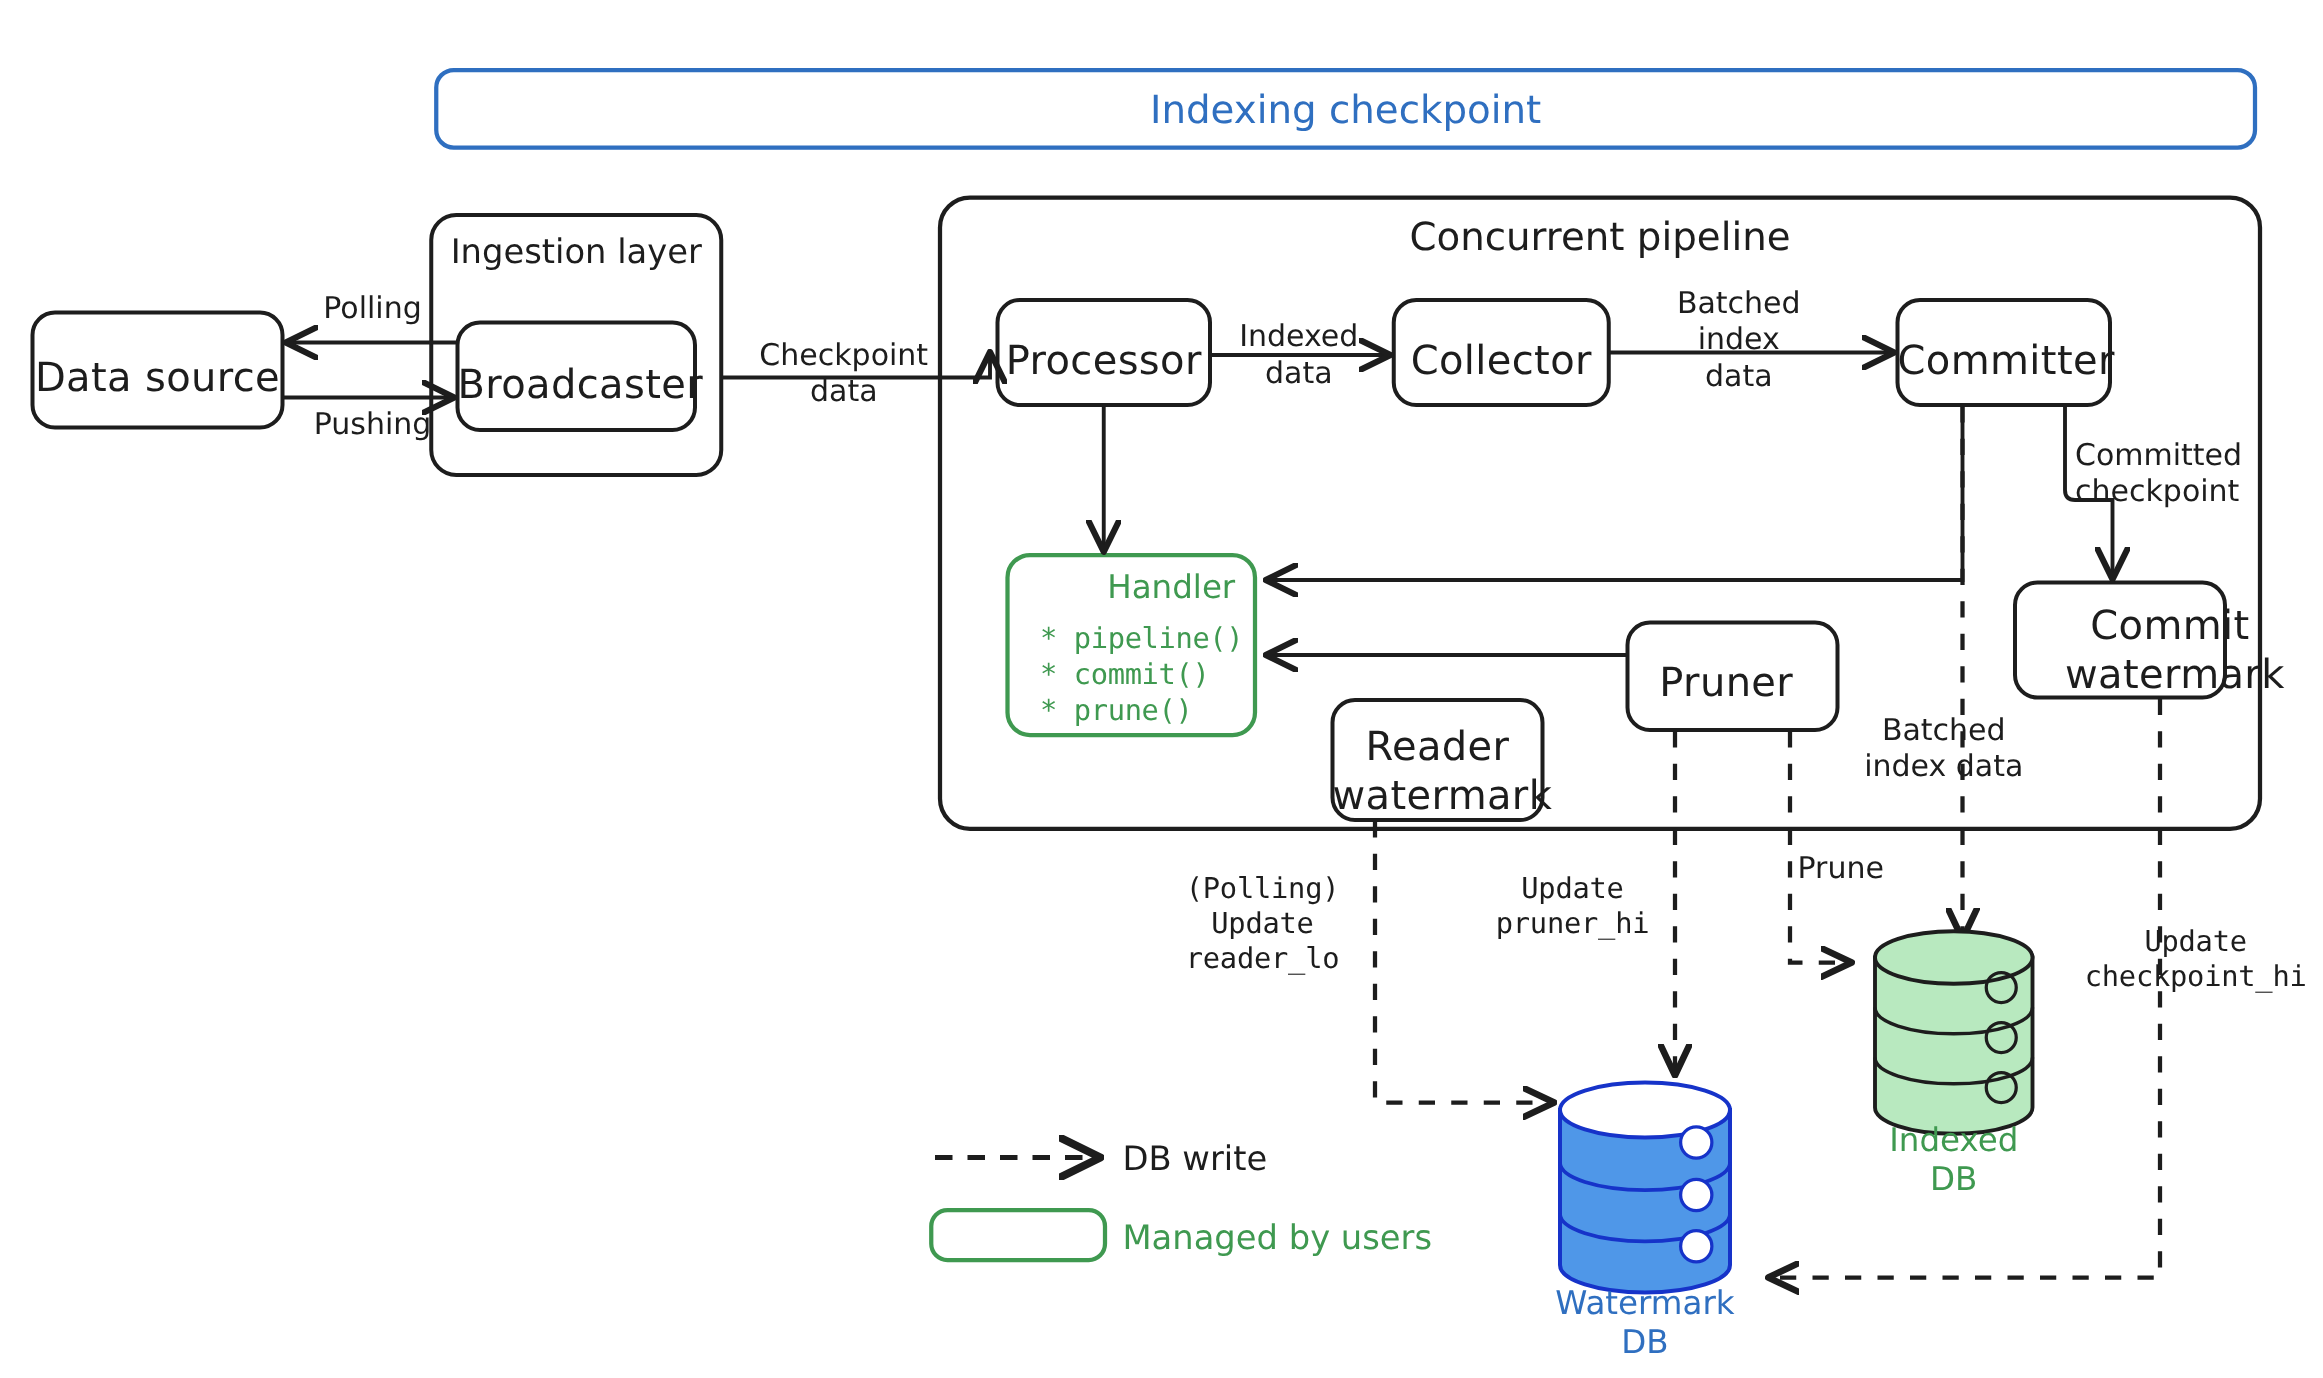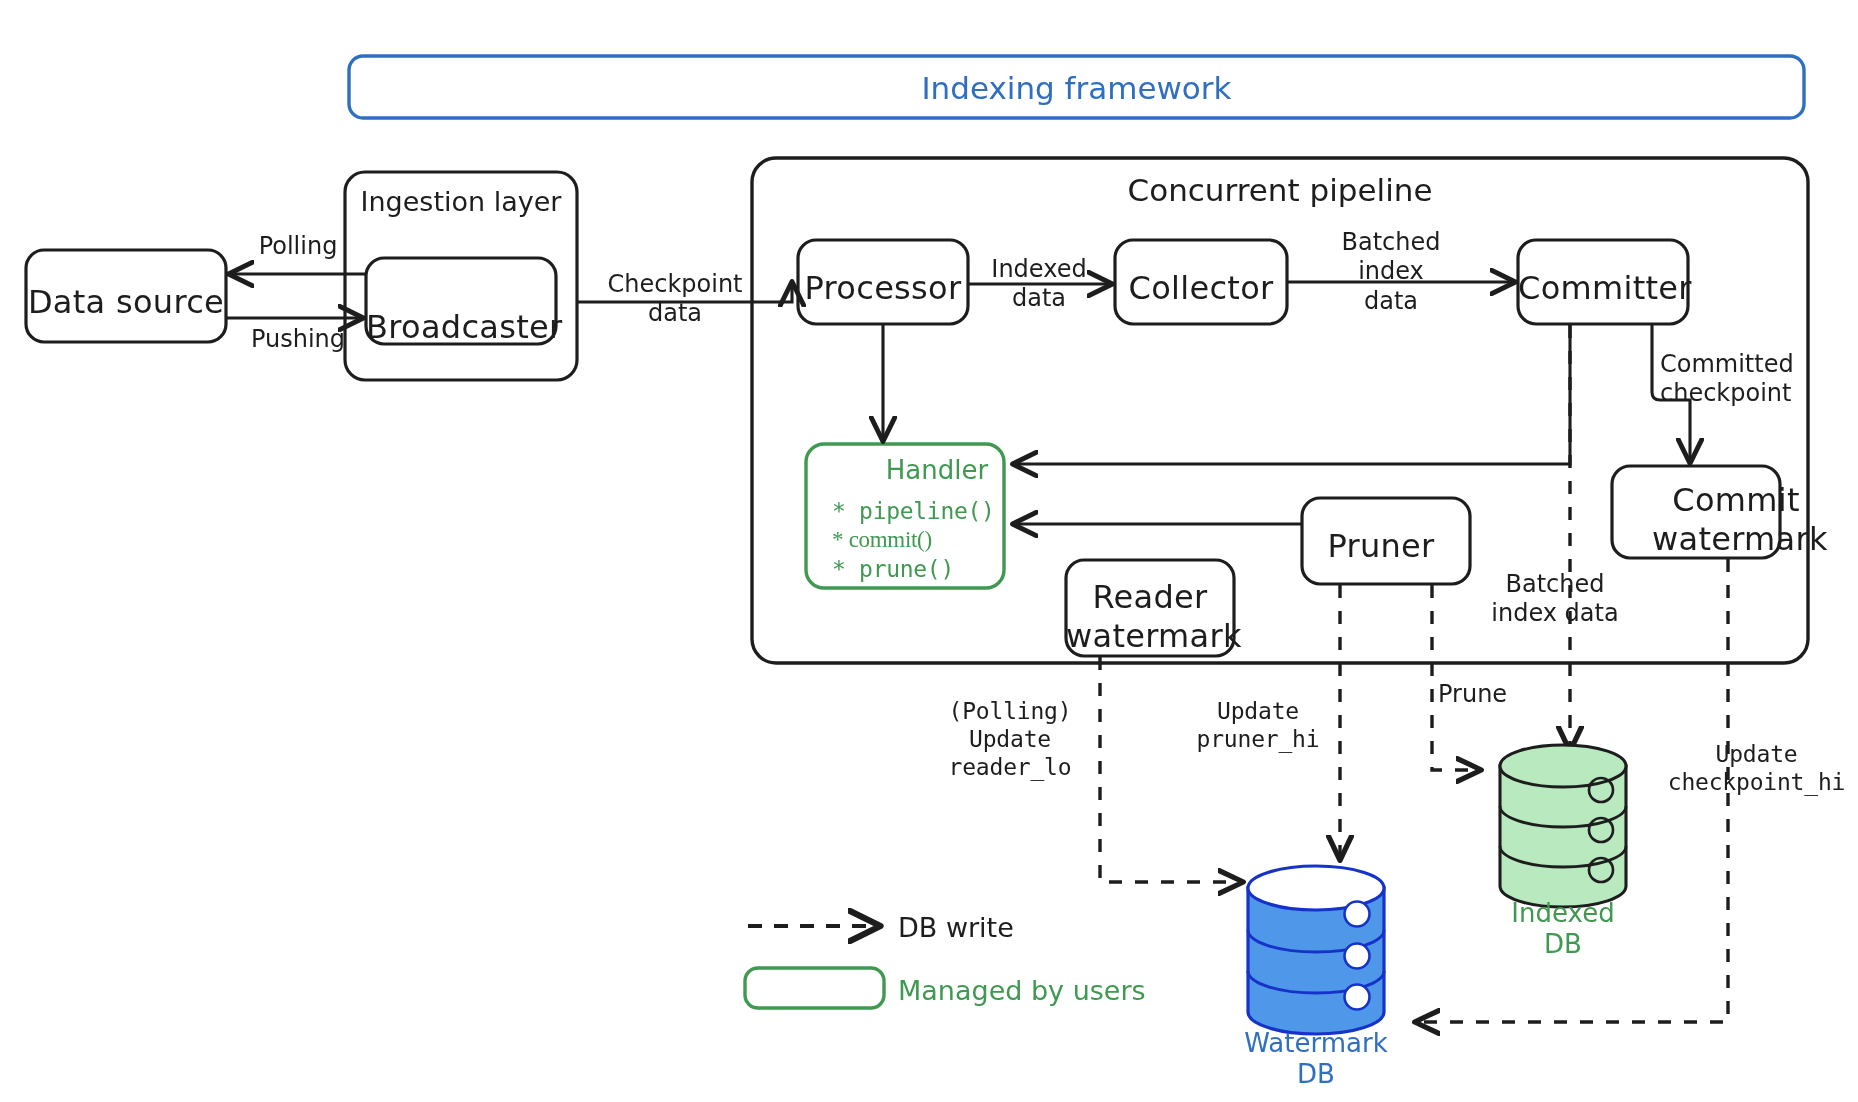--- a/index.html
+++ b/index.html
@@ -171,48 +171,48 @@
       <path d="M 1500 846 A 63 21 0 0 0 1626 846" fill="none" stroke="#1d1d1d" stroke-width="2.8"></path>
       <circle cx="1601" cy="790" r="12" fill="none" stroke="#1d1d1d" stroke-width="2.6"></circle>
       <circle cx="1601" cy="830" r="12" fill="none" stroke="#1d1d1d" stroke-width="2.6"></circle>
       <circle cx="1601" cy="870" r="12" fill="none" stroke="#1d1d1d" stroke-width="2.6"></circle>
     </g>
 
     <path d="M 748 926 L 876 926" fill="none" stroke="#1d1d1d" stroke-width="4" stroke-dasharray="14 12" stroke-linecap="butt" marker-end="url(#arrow)"></path>
     <rect x="745" y="968" width="139" height="40" rx="13" ry="13" fill="#ffffff" stroke="#3f9950" stroke-width="3.4"></rect>
   </svg>
 
-  <div class="lbl hand big-title blue-text" style="left:349px; top:70px; width:1455px;">Indexing framework</div>
+  <div class="lbl hand big-title blue-text" style="left:349px; top:70px; width:1455px;">Indexing checkpoint</div>
 
   <div class="lbl hand group-title" style="left:345px; top:186px; width:232px;">Ingestion layer</div>
 
   <div class="lbl hand big-title" style="left:752px; top:172px; width:1056px;">Concurrent pipeline</div>
 
   <div class="lbl hand node-label" style="left:26px; top:283px; width:200px;">Data source</div>
 
-  <div class="lbl hand node-label" style="left:366px; top:288px; width:190px;margin-top:20px;">Broadcaster</div>
+  <div class="lbl hand node-label" style="left:366px; top:288px; width:190px;">Broadcaster</div>
 
   <div class="lbl hand node-label" style="left:798px; top:269px; width:170px;">Processor</div>
 
   <div class="lbl hand node-label" style="left:1115px; top:269px; width:172px;">Collector</div>
 
   <div class="lbl hand node-label" style="left:1518px; top:269px; width:170px;">Committer</div>
 
   <div class="lbl hand node-label" style="left:1612px; top:481px; width:168px;padding-left:40px;">Commit
 watermark</div>
 
   <div class="lbl hand node-label" style="left:1066px; top:578px; width:168px;">Reader
 watermark</div>
 
   <div class="lbl hand node-label" style="left:1302px; top:527px; width:158px;">Pruner</div>
 
   <div class="lbl hand handler-title green-text" style="left:806px; top:455px; width:198px;margin-left:32px;">Handler</div>
 
   <div class="lbl mono handler-method green-text" style="left:832px; top:497px; width:180px;">* pipeline()</div>
-  <div class="lbl mono handler-method green-text" style="left:832px; top:526px; width:180px;font-family:Liberation Serif, serif;">* commit()</div>
+  <div class="lbl mono handler-method green-text" style="left:832px; top:526px; width:180px;">* commit()</div>
   <div class="lbl mono handler-method green-text" style="left:832px; top:555px; width:180px;">* prune()</div>
 
   <div class="lbl hand edge-label" style="left:218px; top:232px; width:160px;">Polling</div>
 
   <div class="lbl hand edge-label" style="left:218px; top:325px; width:160px;">Pushing</div>
 
   <div class="lbl hand edge-label" style="left:580px; top:270px; width:190px;">Checkpoint
 data</div>
 
   <div class="lbl hand edge-label" style="left:965px; top:255px; width:148px;">Indexed

